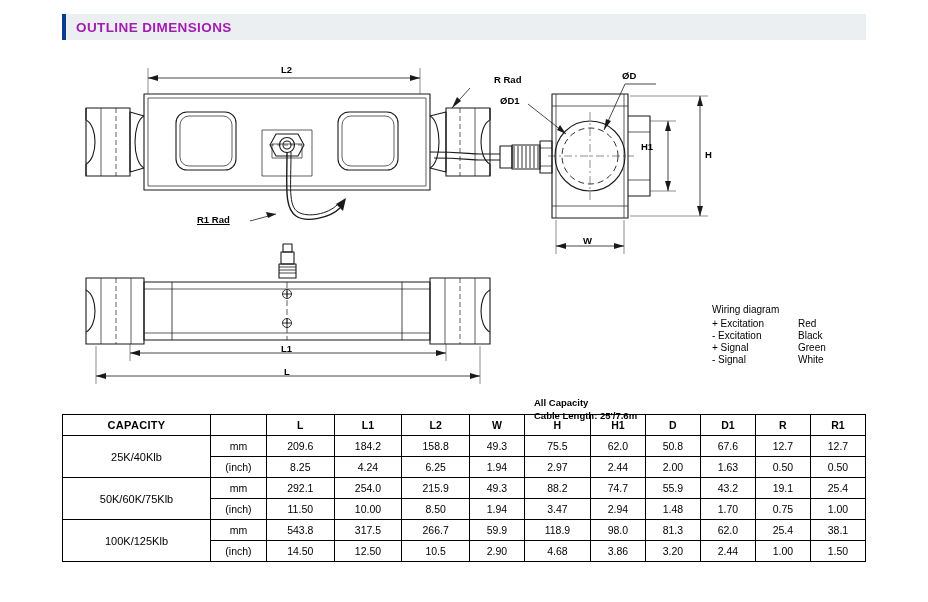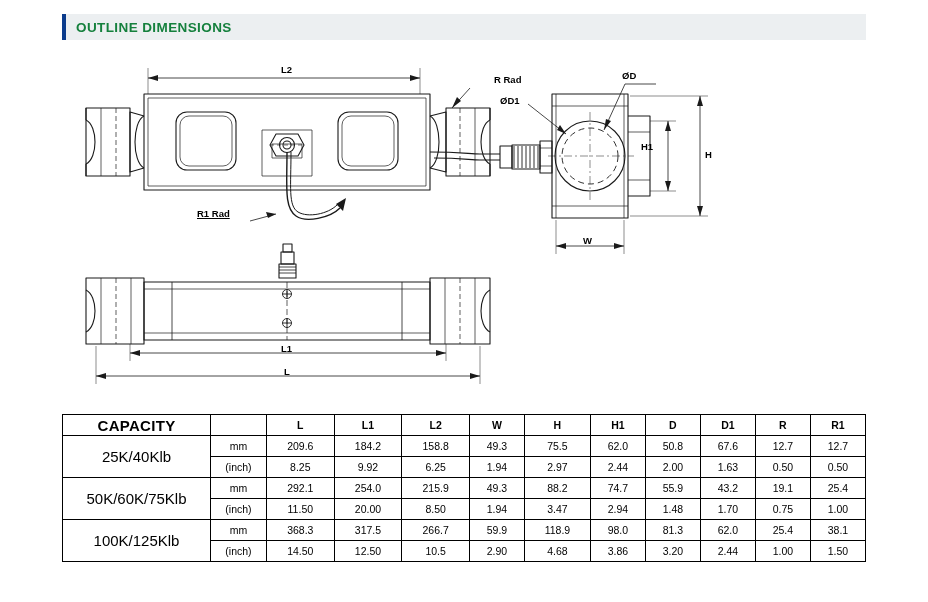--- a/index.html
+++ b/index.html
@@ -22,21 +22,21 @@
     width: 804px;
     height: 26px;
     background: #eceff1;
     border-left: 4px solid #0b3b8c;
     display: flex;
     align-items: center;
   }
   .header-title {
     font-size: 13.5px;
     font-weight: bold;
-    color: #15803d;
+    color: #a21caf;
     letter-spacing: 0.4px;
     padding-left: 10px;
   }
 
   
   .drawing {
     position: absolute;
     left: 0;
     top: 46px;
     width: 928px;
@@ -86,21 +86,21 @@
     text-align: center;
     height: 21px;
     padding: 0 2px;
     font-weight: normal;
   }
   table.dims th {
     font-weight: bold;
     font-size: 10.5px;
   }
   table.dims .cap-cell {
-    font-size: 15px;
+    font-size: 11px;
     width: 148px;
   }
   table.dims .unit-cell { width: 56px; }
   table.dims .thead-cap { letter-spacing: 0.3px; }
 </style>
 </head>
 <body>
 
 <div class="header">
   <span class="header-title">OUTLINE DIMENSIONS</span>
@@ -272,26 +272,53 @@
 
     </g>
   </svg>
 
   <span class="lbl" style="left:281px; top:18px;">L2</span>
   <span class="lbl" style="left:494px; top:28px;">R Rad</span>
   <span class="lbl" style="left:622px; top:24px;">ØD</span>
   <span class="lbl" style="left:500px; top:49px;">ØD1</span>
   <span class="lbl" style="left:641px; top:95px;">H1</span>
   <span class="lbl" style="left:705px; top:103px;">H</span>
-  <span class="lbl" style="left:197px; top:162px;text-decoration:underline;">R1 Rad</span>
+  <span class="lbl" style="left:197px; top:168px;text-decoration:underline;">R1 Rad</span>
   <span class="lbl" style="left:583px; top:189px;">W</span>
   <span class="lbl" style="left:281px; top:297px;">L1</span>
   <span class="lbl" style="left:284px; top:320px;">L</span>
 
-
+  <div class="wiring">
+    <div class="w-title">Wiring diagram</div>
+    <table>
+      <tbody>
+          <tr>
+        <td class="c1">+ Excitation</td>
+        <td>Red</td>
+      </tr>
+      <tr>
+        <td class="c1">- Excitation</td>
+        <td>Black</td>
+      </tr>
+      <tr>
+        <td class="c1">+ Signal</td>
+        <td>Green</td>
+      </tr>
+      <tr>
+        <td class="c1">- Signal</td>
+        <td>White</td>
+      </tr>
+    </tbody>
+      </table>
+  </div>
+
+  <div class="allcap">
+    <div>All Capacity</div>
+    <div>Cable Length: 25'/7.6m</div>
+  </div>
 </div>
 
 <table class="dims">
   <thead>
     <tr>
       <th class="cap-cell thead-cap">CAPACITY</th>
       <th class="unit-cell"></th>
       <th>L</th>
       <th>L1</th>
       <th>L2</th>
@@ -316,21 +343,21 @@
       <td>75.5</td>
       <td>62.0</td>
       <td>50.8</td>
       <td>67.6</td>
       <td>12.7</td>
       <td>12.7</td>
     </tr>
     <tr>
       <td class="unit-cell">(inch)</td>
       <td>8.25</td>
-      <td>9.92</td>
+      <td>4.24</td>
       <td>6.25</td>
       <td>1.94</td>
       <td>2.97</td>
       <td>2.44</td>
       <td>2.00</td>
       <td>1.63</td>
       <td>0.50</td>
       <td>0.50</td>
     </tr>
 
@@ -344,35 +371,35 @@
       <td>88.2</td>
       <td>74.7</td>
       <td>55.9</td>
       <td>43.2</td>
       <td>19.1</td>
       <td>25.4</td>
     </tr>
     <tr>
       <td class="unit-cell">(inch)</td>
       <td>11.50</td>
-      <td>20.00</td>
+      <td>10.00</td>
       <td>8.50</td>
       <td>1.94</td>
       <td>3.47</td>
       <td>2.94</td>
       <td>1.48</td>
       <td>1.70</td>
       <td>0.75</td>
       <td>1.00</td>
     </tr>
 
     <tr>
       <td class="cap-cell" rowspan="2">100K/125Klb</td>
       <td class="unit-cell">mm</td>
-      <td>368.3</td>
+      <td>543.8</td>
       <td>317.5</td>
       <td>266.7</td>
       <td>59.9</td>
       <td>118.9</td>
       <td>98.0</td>
       <td>81.3</td>
       <td>62.0</td>
       <td>25.4</td>
       <td>38.1</td>
     </tr>

